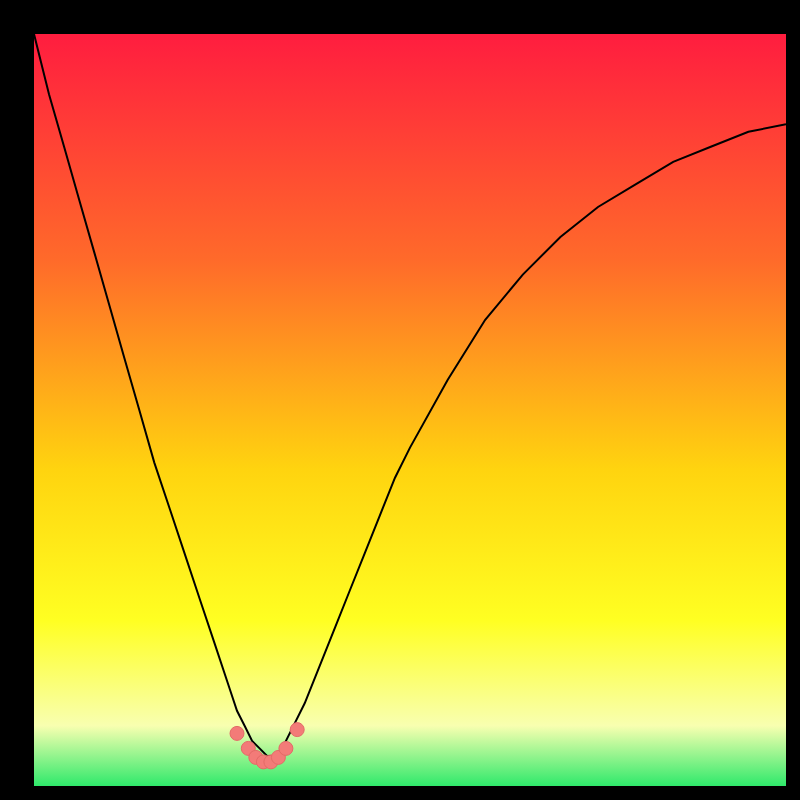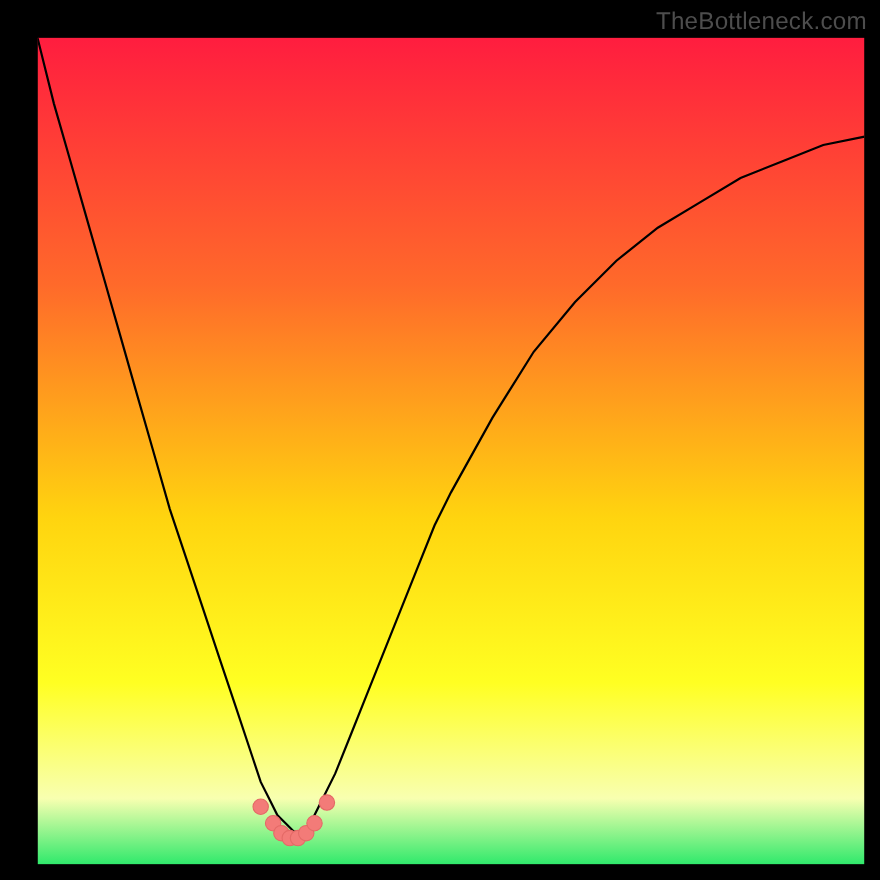--- a/index.html
+++ b/index.html
@@ -36,21 +36,20 @@
     font-weight: 500;
     letter-spacing: 0.2px;
   }
   svg { display: block; }
 </style>
 </head>
 <body>
 
 <div class="frame">
 
-  <div class="watermark">TheBottleneck.com</div>
 
   <div class="plot">
     <svg id="chart-svg" width="752" height="752" viewBox="0 0 752 752">
       <defs>
         <linearGradient id="bg-grad" x1="0" y1="0" x2="0" y2="1">
           <stop id="g0" offset="0%" stop-color="#ff1d3f"></stop>
           <stop id="g1" offset="30%" stop-color="#ff6a2a"></stop>
           <stop id="g2" offset="58%" stop-color="#ffd40f"></stop>
           <stop id="g3" offset="78%" stop-color="#ffff22"></stop>
           <stop id="g4" offset="92%" stop-color="#f8ffb0"></stop>

